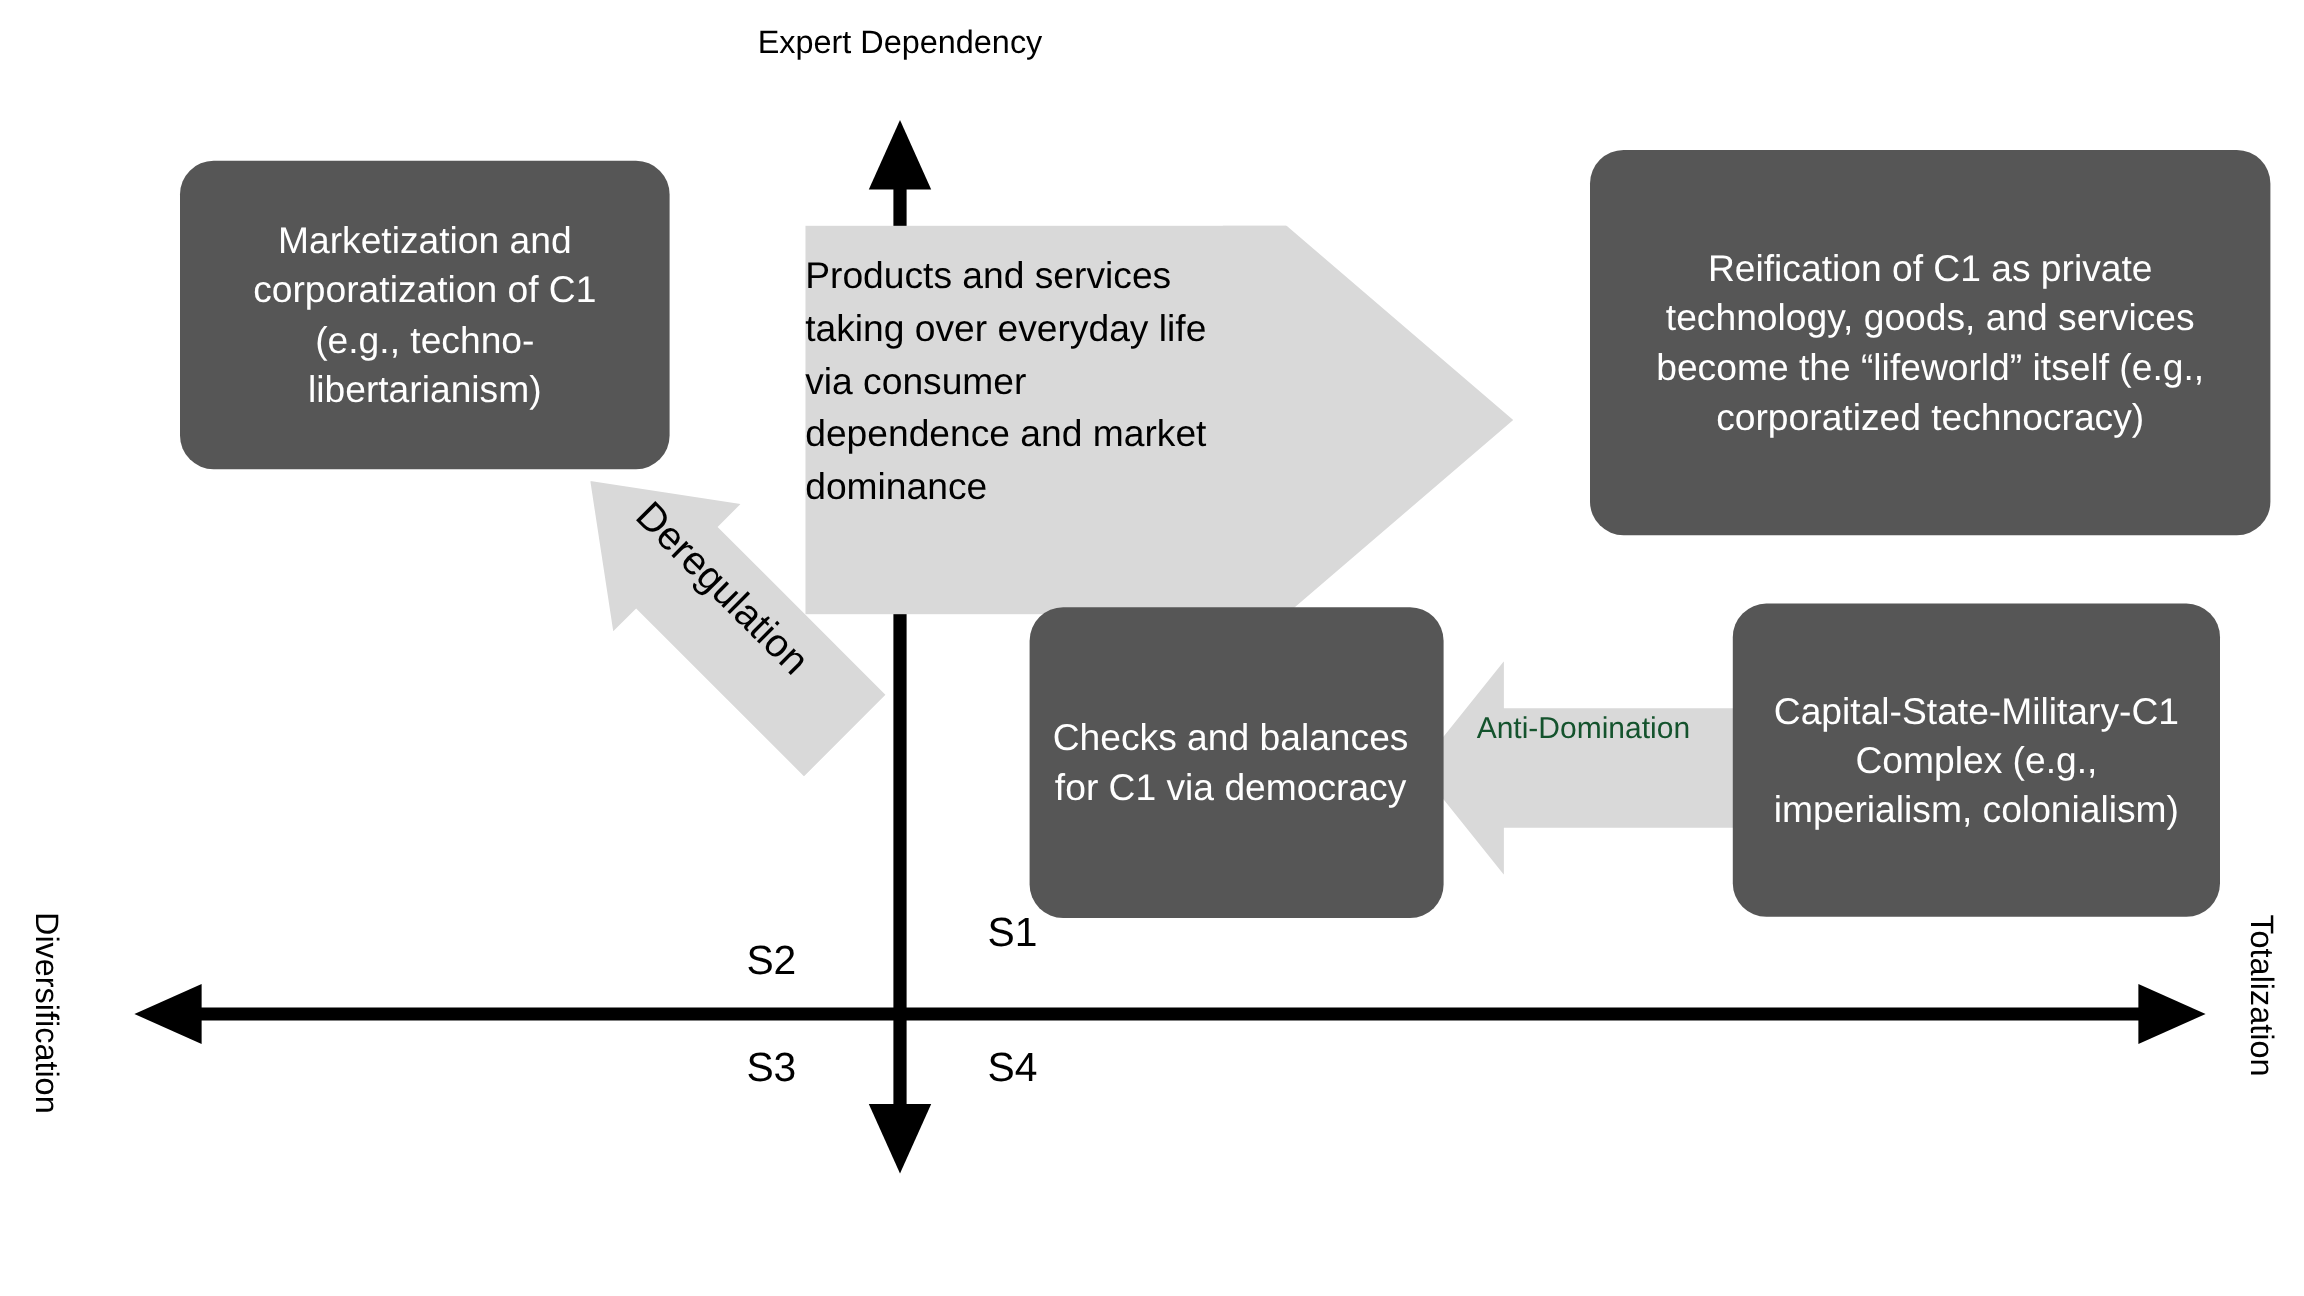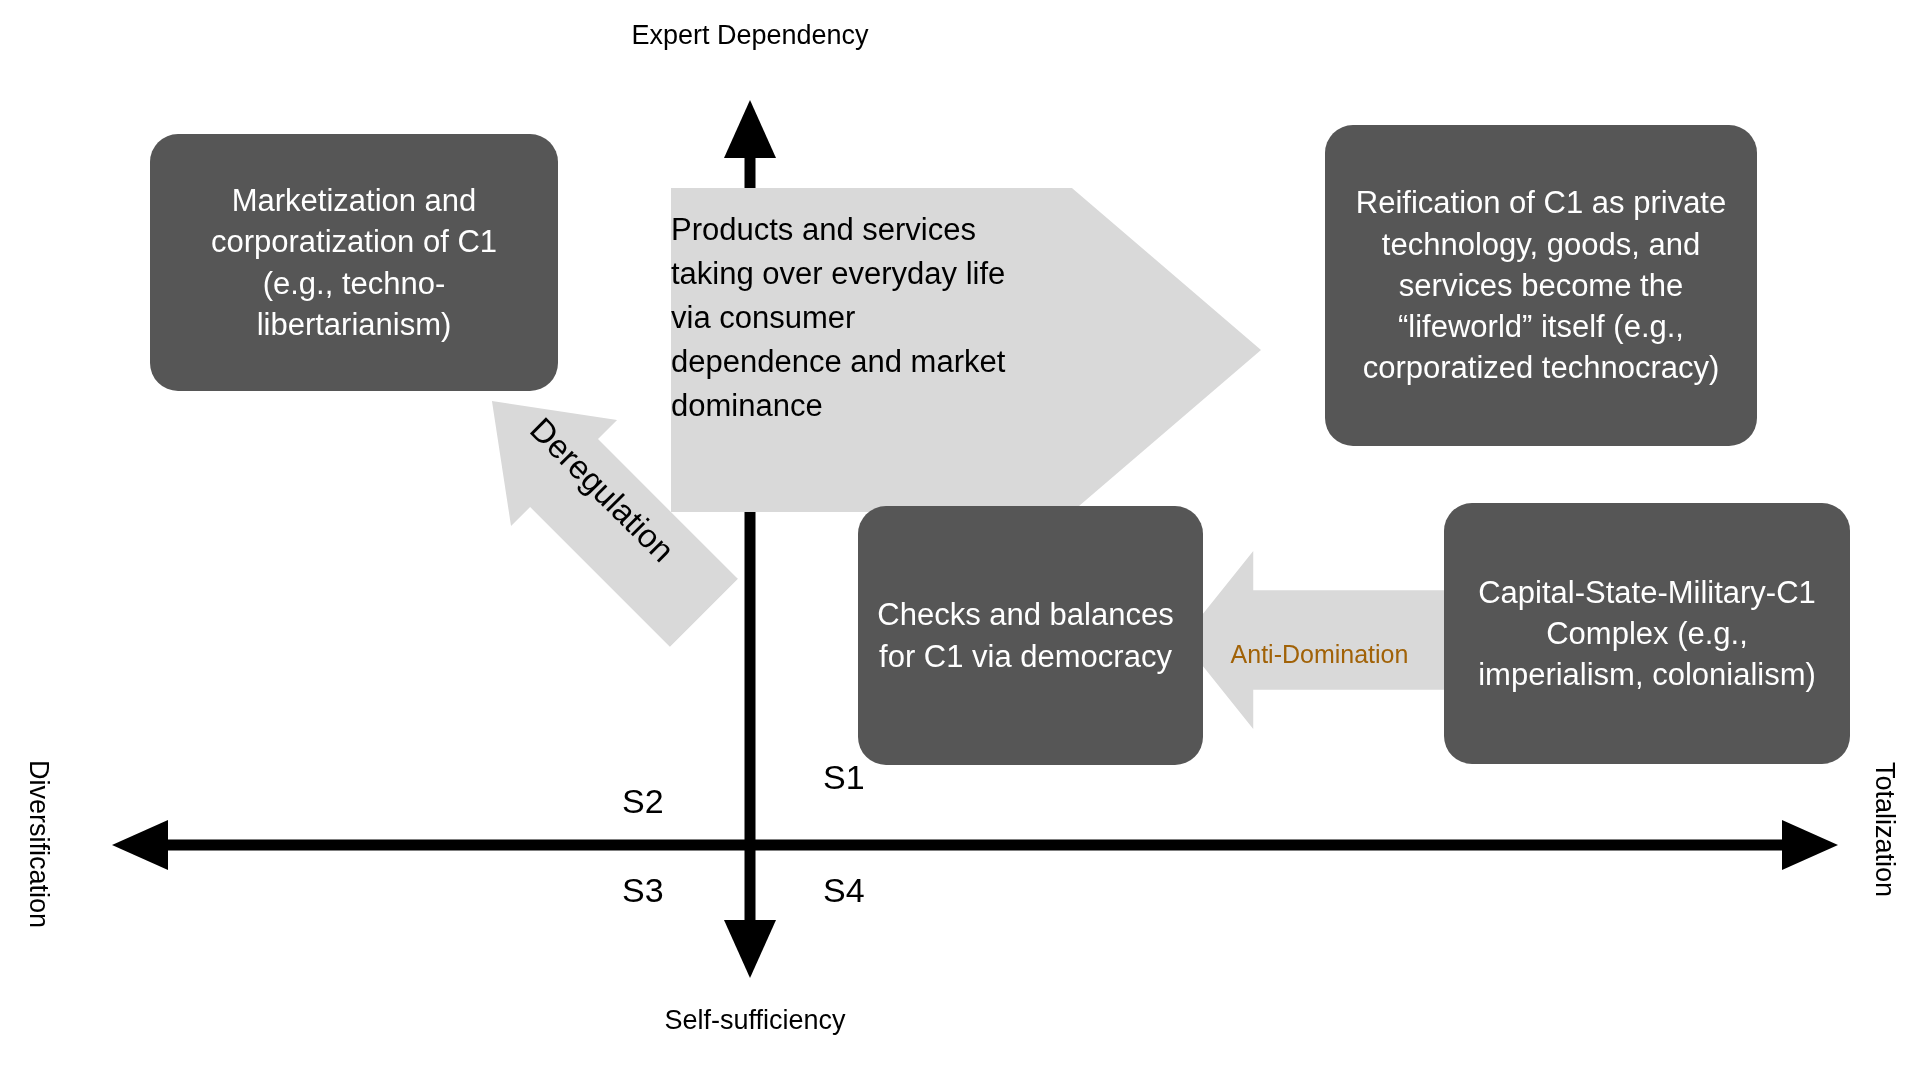--- a/index.html
+++ b/index.html
@@ -93,21 +93,21 @@
   #box-marketization {
     left: 150px;
     top: 134px;
     width: 408px;
     height: 257px;
     z-index: 6;
   }
   #box-reification {
     left: 1325px;
     top: 125px;
-    width: 432px;
+    width: 567px;
     height: 321px;
     z-index: 6;
   }
   #box-checks {
     left: 858px;
     top: 506px;
     width: 345px;
     height: 259px;
     z-index: 6;
     padding-left: 12px;
@@ -198,25 +198,25 @@
     top: 551px;
     width: 274px;
     height: 178px;
     background: #d9d9d9;
     clip-path: polygon(100% 22%, 26% 22%, 26% 0%, 0% 50%, 26% 100%, 26% 78%, 100% 78%);
     z-index: 2;
   }
   #arrow-antidom-text {
     position: absolute;
     left: 1192px;
-    top: 640px;
+    top: 593px;
     width: 255px;
     text-align: center;
     font-size: 25px;
-    color: #a16207;
+    color: #14532d;
     z-index: 4;
     white-space: nowrap;
   }
 </style>
 </head>
 <body>
 
 <div id="canvas">
 
   <svg class="axis-svg" viewBox="0 0 1920 1080">
@@ -229,21 +229,20 @@
     <line x1="140" y1="845" x2="1810" y2="845" stroke="#000000" stroke-width="11"></line>
     <polygon points="112,845 168,820 168,870" fill="#000000"></polygon>
     <polygon points="1838,845 1782,820 1782,870" fill="#000000"></polygon>
 
     <line x1="750" y1="128" x2="750" y2="950" stroke="#000000" stroke-width="11"></line>
     <polygon points="750,100 724,158 776,158" fill="#000000"></polygon>
     <polygon points="750,978 724,920 776,920" fill="#000000"></polygon>
   </svg>
 
   <div class="axis-label" id="label-top">Expert Dependency</div>
-  <div class="axis-label" id="label-bottom">Self-sufficiency</div>
   <div class="axis-label" id="label-left">Diversification</div>
   <div class="axis-label" id="label-right">Totalization</div>
 
   <div class="quad-label" id="quad-s2">S2</div>
   <div class="quad-label" id="quad-s1">S1</div>
   <div class="quad-label" id="quad-s3">S3</div>
   <div class="quad-label" id="quad-s4">S4</div>
 
   <div class="arrow-layer">
 

